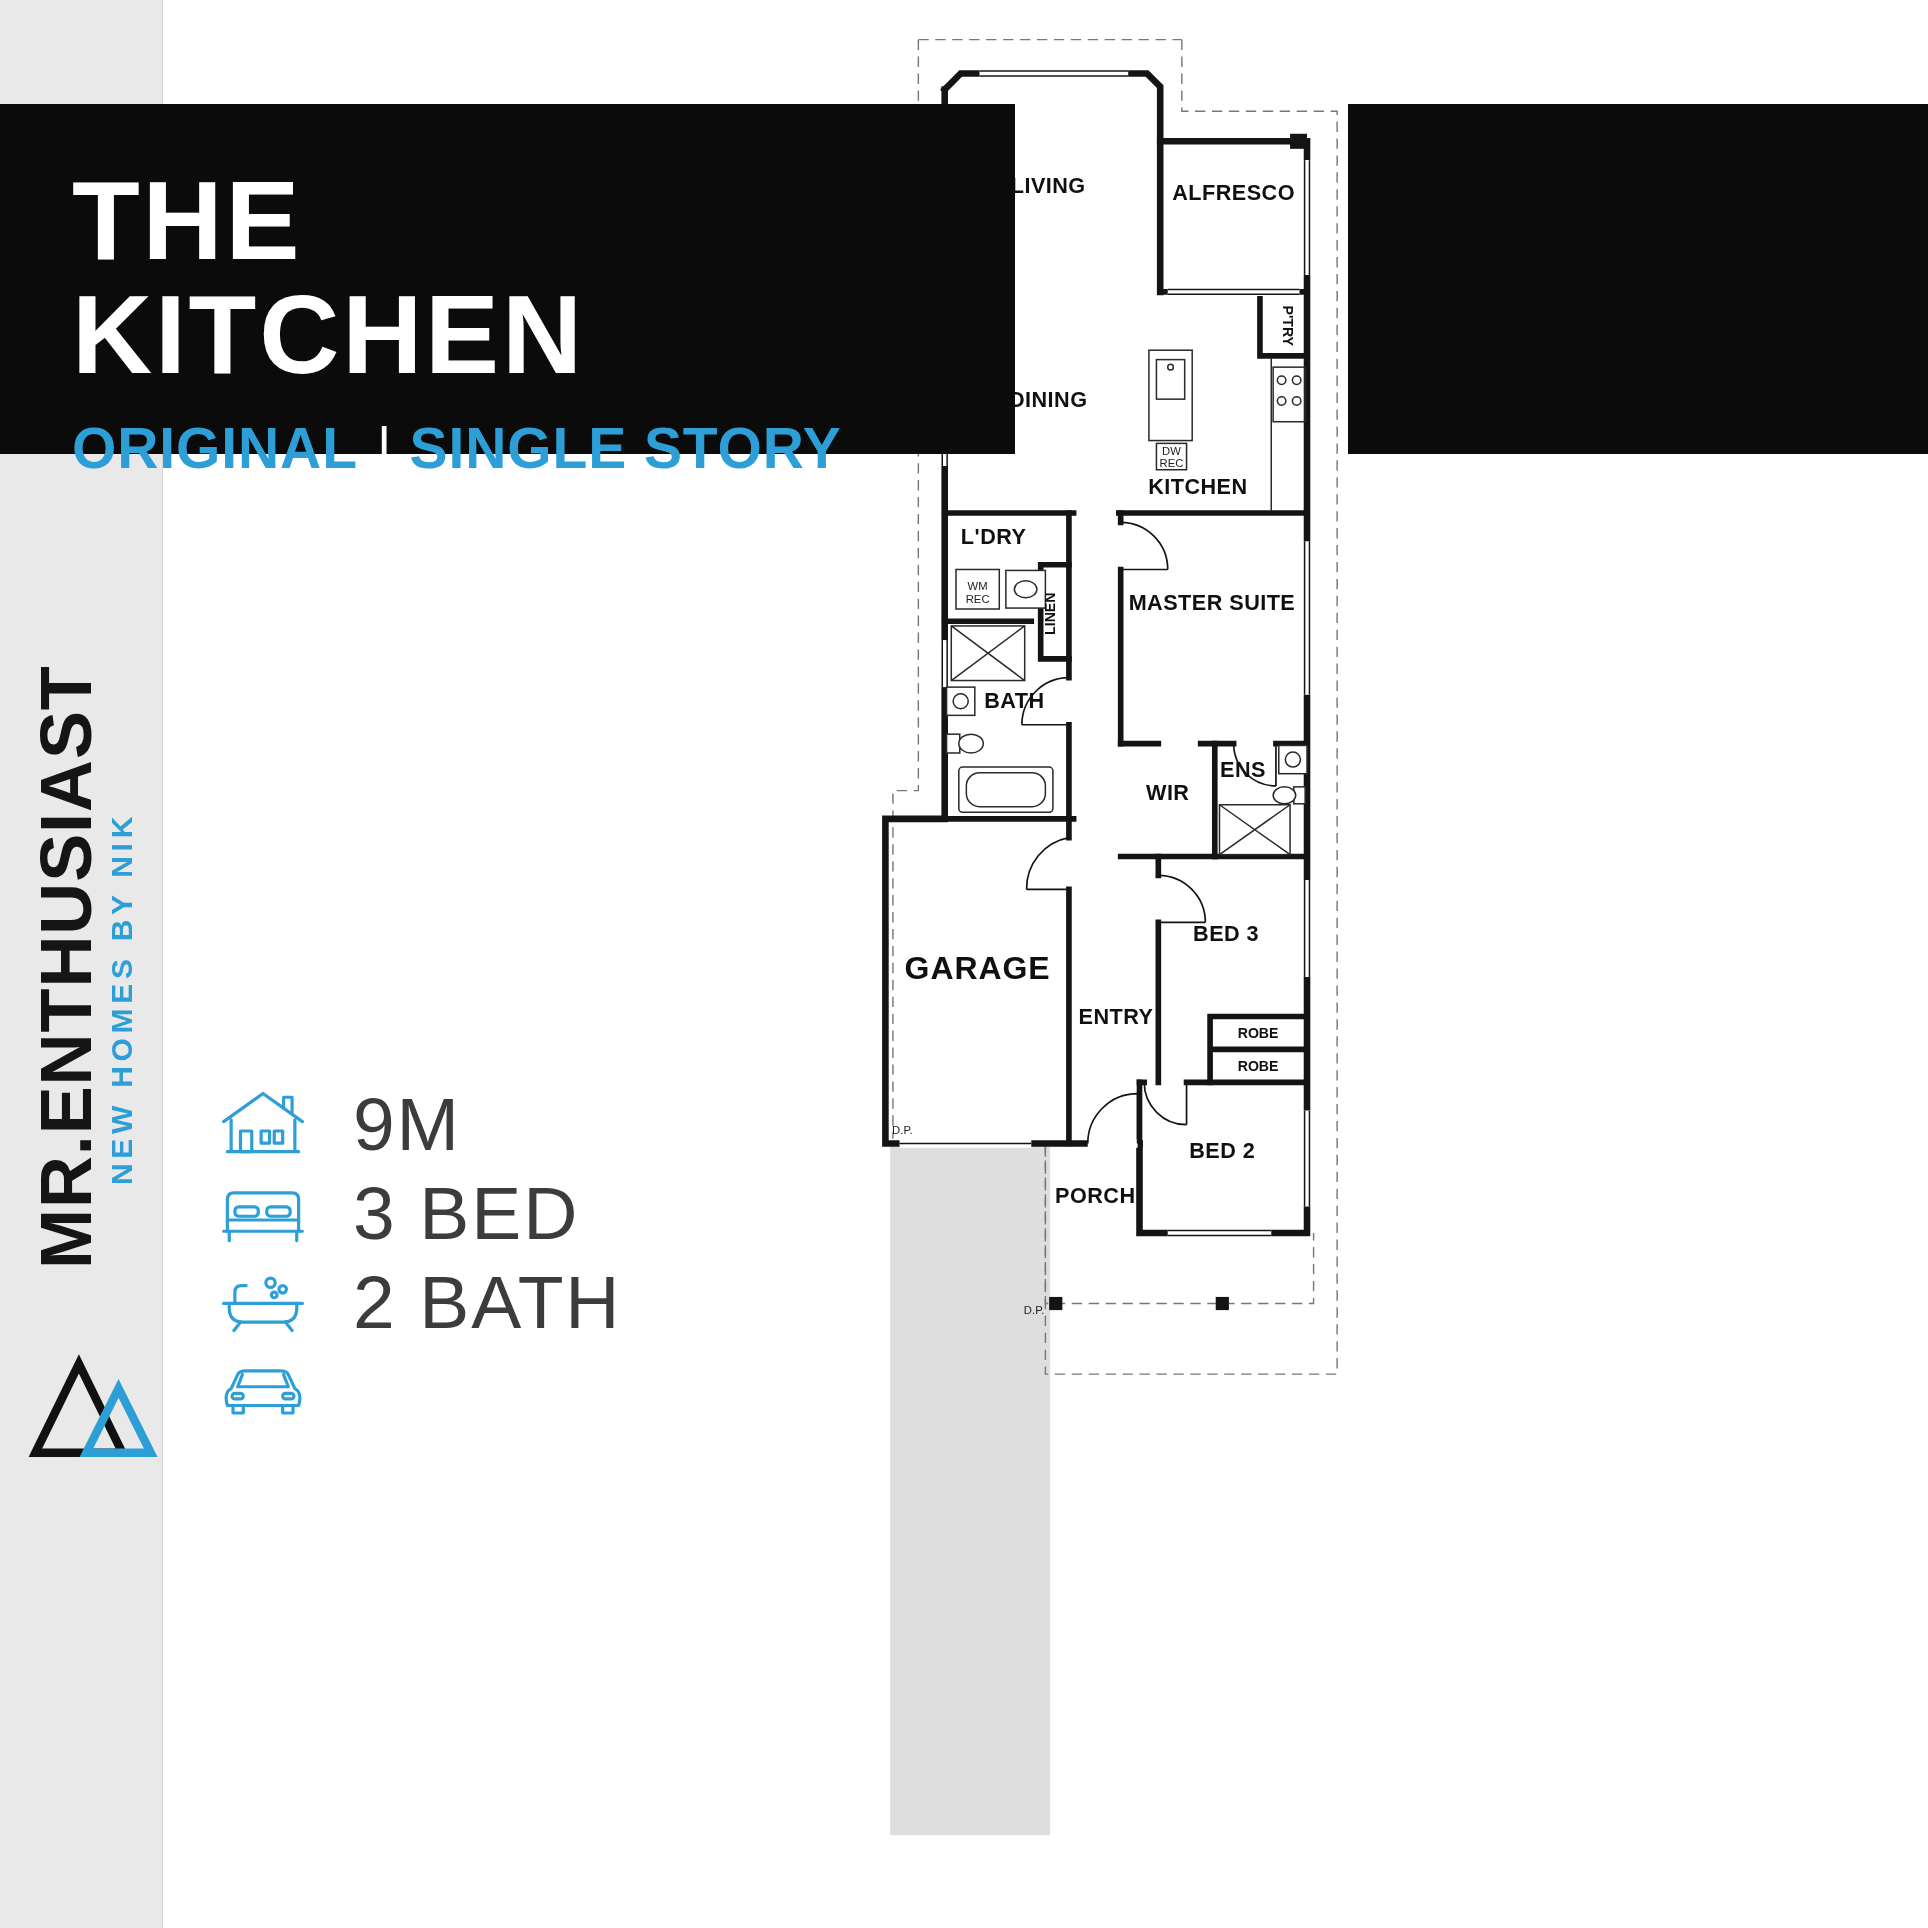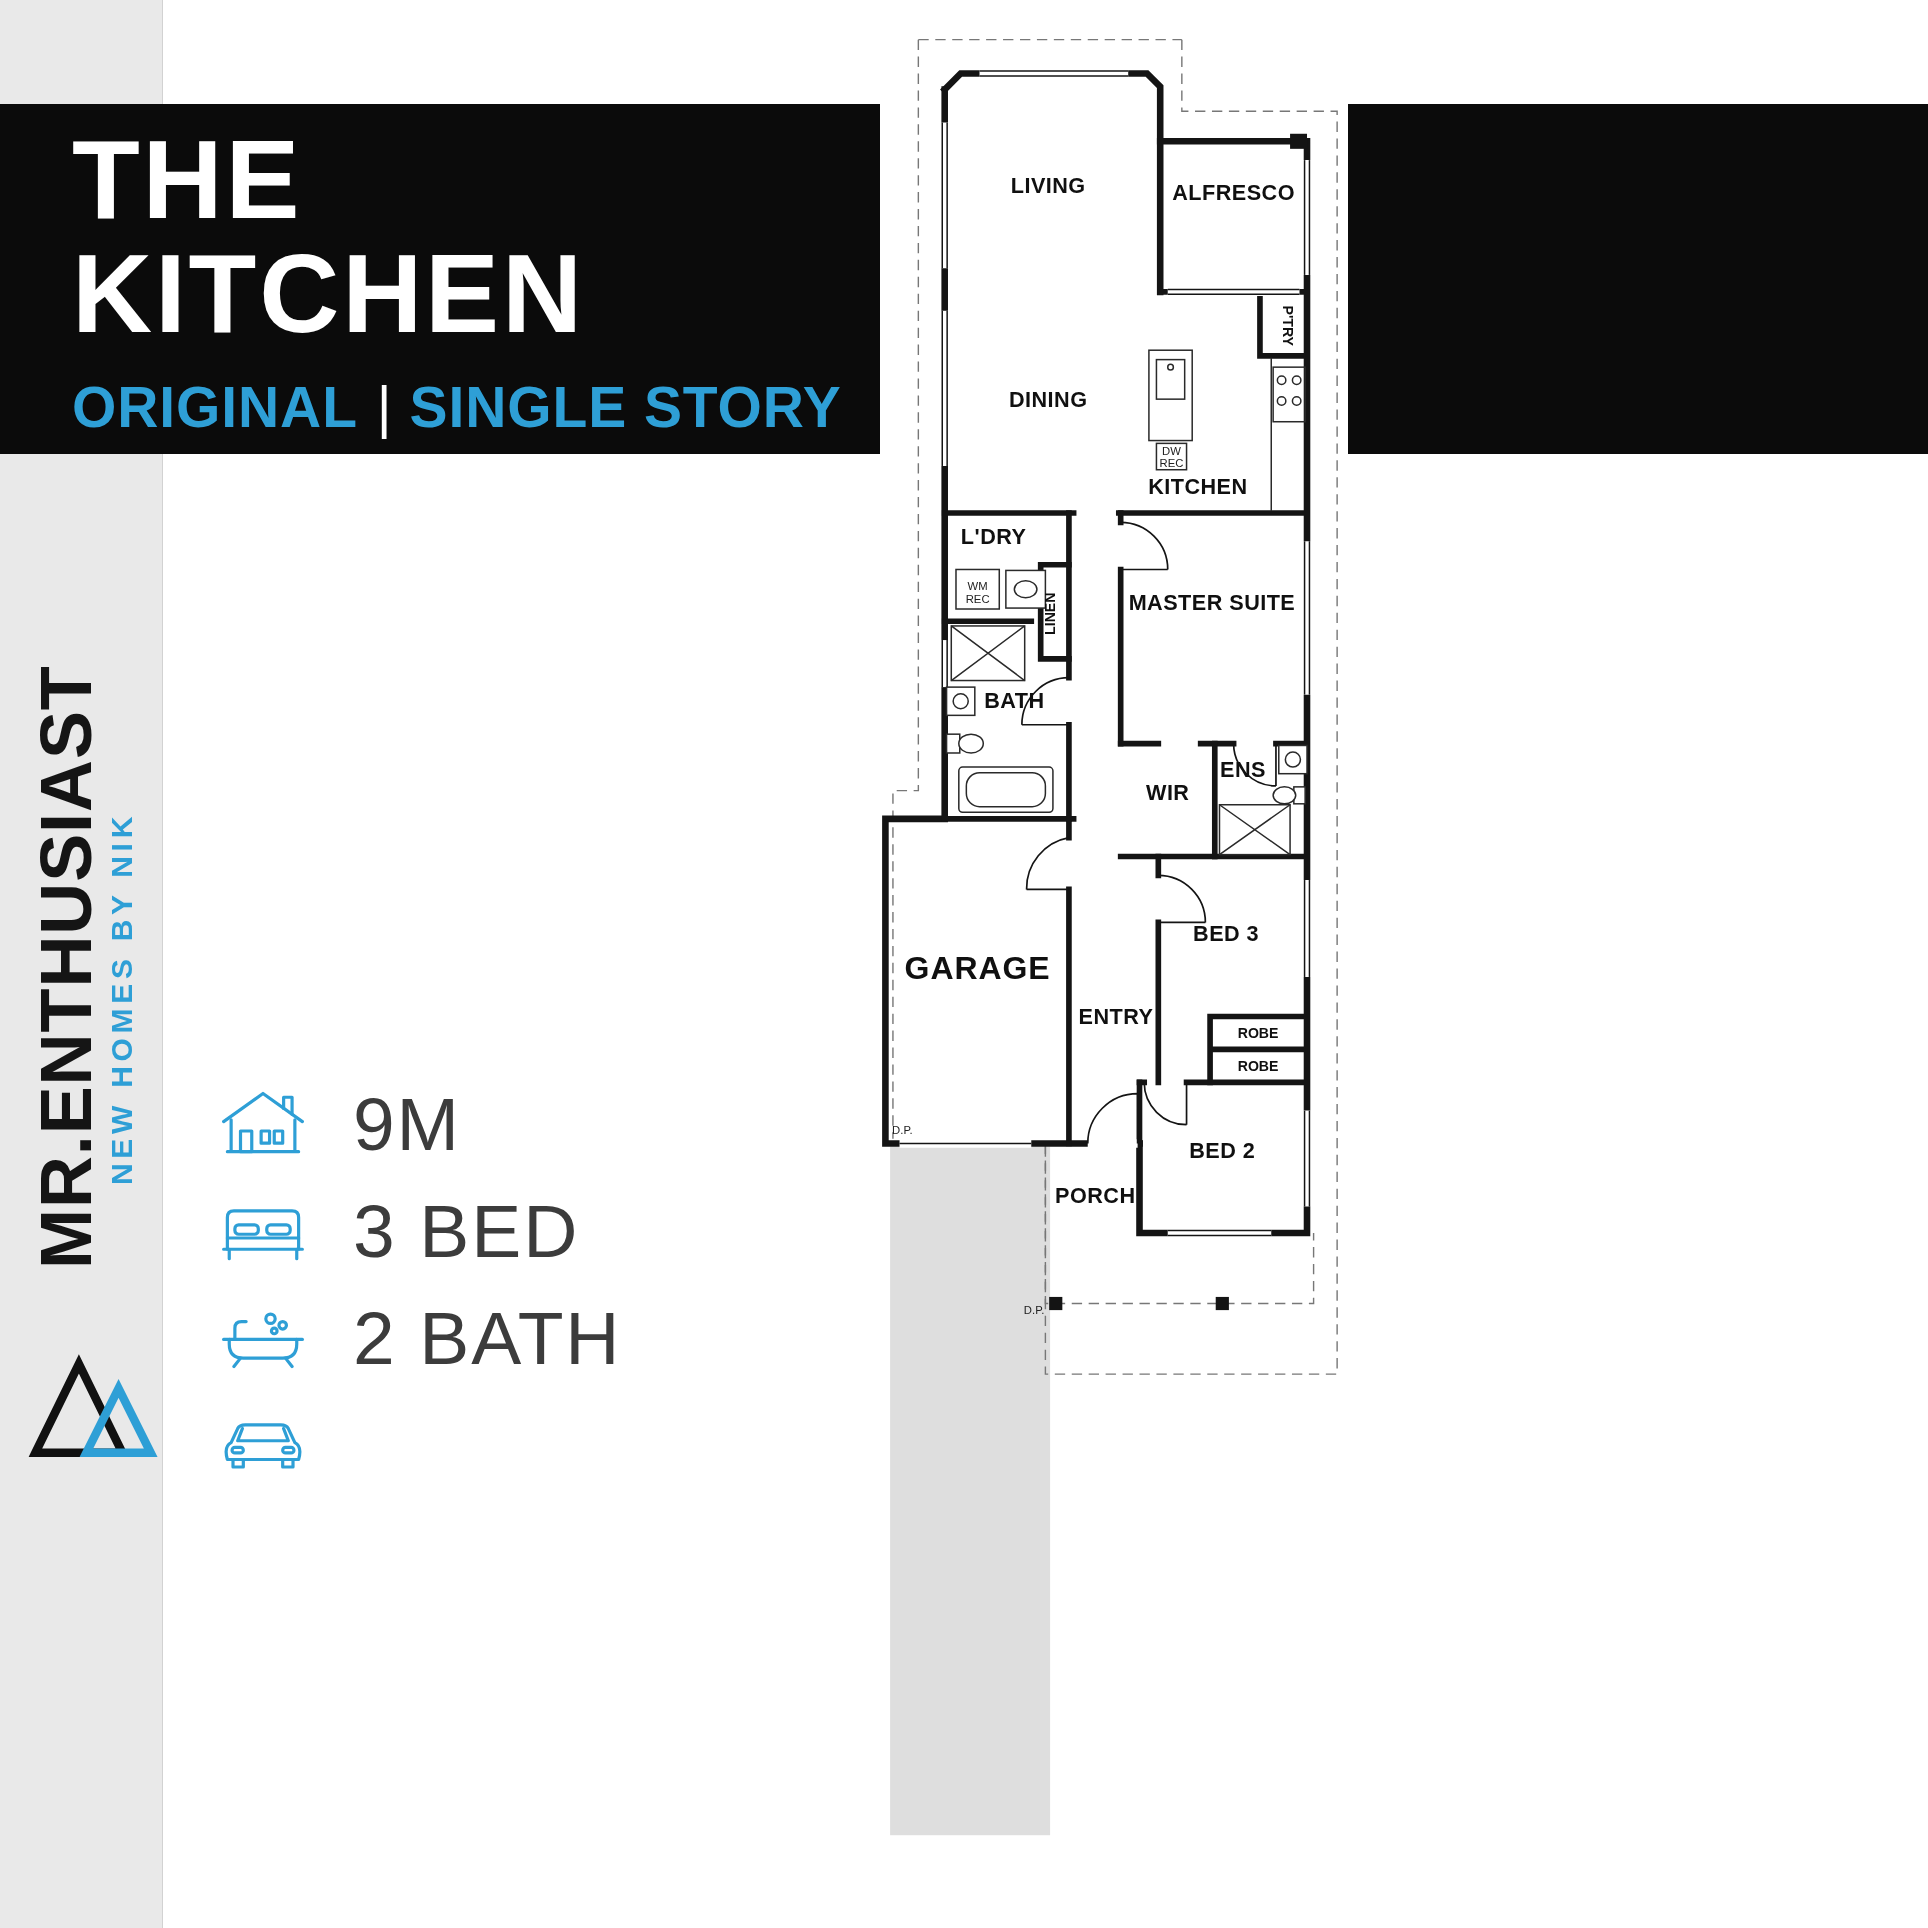--- a/index.html
+++ b/index.html
@@ -9,31 +9,31 @@
   
   .side-strip{position:absolute;left:0;top:0;width:162px;height:1928px;
               background:var(--sidebar_bg);border-right:1.9px solid #d2d2d2;}
 
   
   .vtext{position:absolute;transform:rotate(-90deg);transform-origin:0 0;white-space:nowrap;}
   .brand-vert{left:24.5px;top:1269px;font-size:72px;font-weight:800;letter-spacing:0.9px;color:#151515;}
   .tagline-vert{left:105px;top:1185px;font-size:30px;font-weight:700;letter-spacing:4.7px;color:var(--accent);}
 
   
-  .banner{position:absolute;left:0;top:104px;width:880px;height:350px;background:var(--banner_bg);
-          box-sizing:border-box;padding:19px 0 0 72px;z-index:3;}
+  .banner{position:absolute;left:0;top:104px;width:1015px;height:350px;background:var(--banner_bg);
+          box-sizing:border-box;padding:60px 0 0 72px;z-index:3;}
   .title{font-size:111px;font-weight:800;color:#ffffff;line-height:1.03;letter-spacing:2.8px;}
   .subtitle{margin-top:22.6px;font-size:57px;font-weight:700;letter-spacing:0.9px;color:var(--accent);}
   .subtitle .sep{color:#ffffff;margin:0 17px 0 19px;font-weight:400;}
 
   
   .black-box-right{position:absolute;left:1348px;top:104px;width:580px;height:350px;background:var(--banner_bg);}
 
   
-  .features{position:absolute;left:218px;top:1083px;display:flex;flex-direction:column;gap:26px;}
+  .features{position:absolute;left:218px;top:1083px;display:flex;flex-direction:column;gap:8px;}
   .feat-row{display:flex;align-items:center;height:81px;}
   .feat-icon{width:90px;height:75px;flex:none;}
   .feat-icon path,.feat-icon rect,.feat-icon circle,.feat-icon line{stroke:var(--accent);stroke-width:3.4;fill:none;
       stroke-linecap:round;stroke-linejoin:round;}
   .feat-label{margin-left:45px;font-size:75px;font-weight:400;letter-spacing:1.9px;color:var(--feature_text);}
 
   
   .logo{position:absolute;left:26px;top:1345px;width:136px;height:119px;}
 
   

